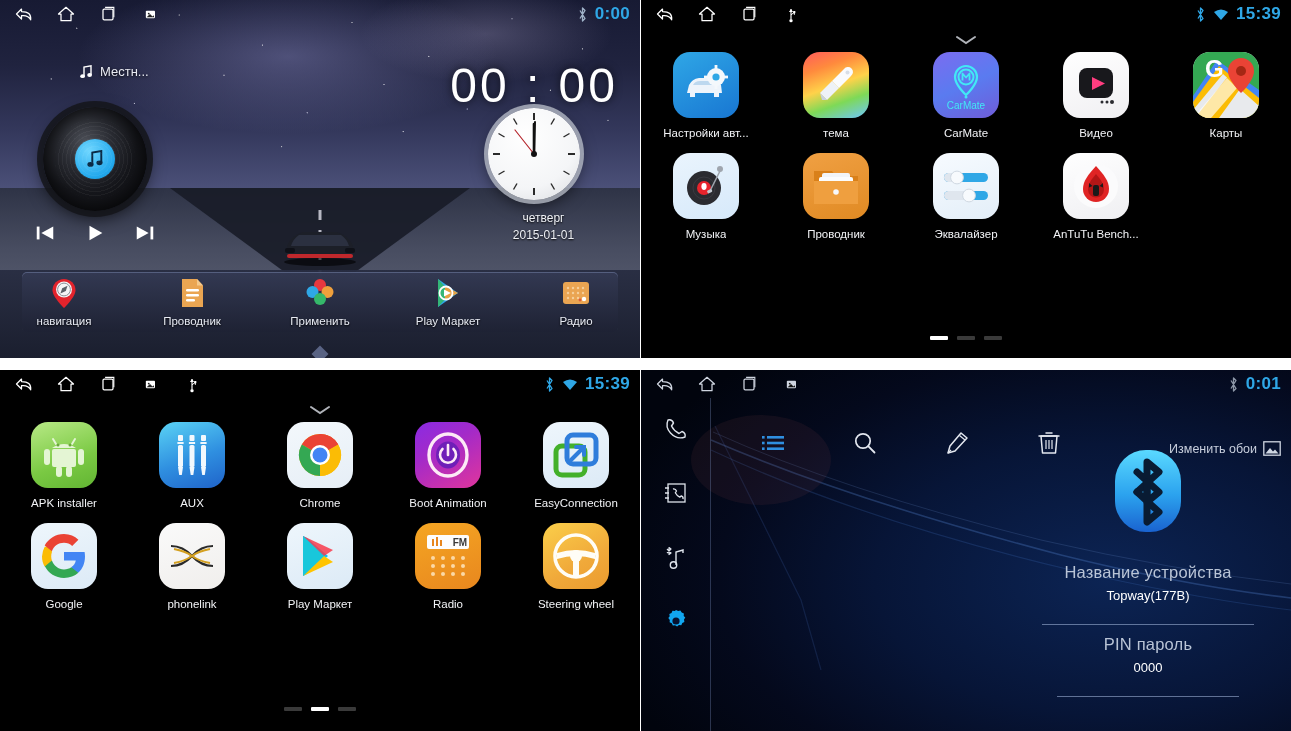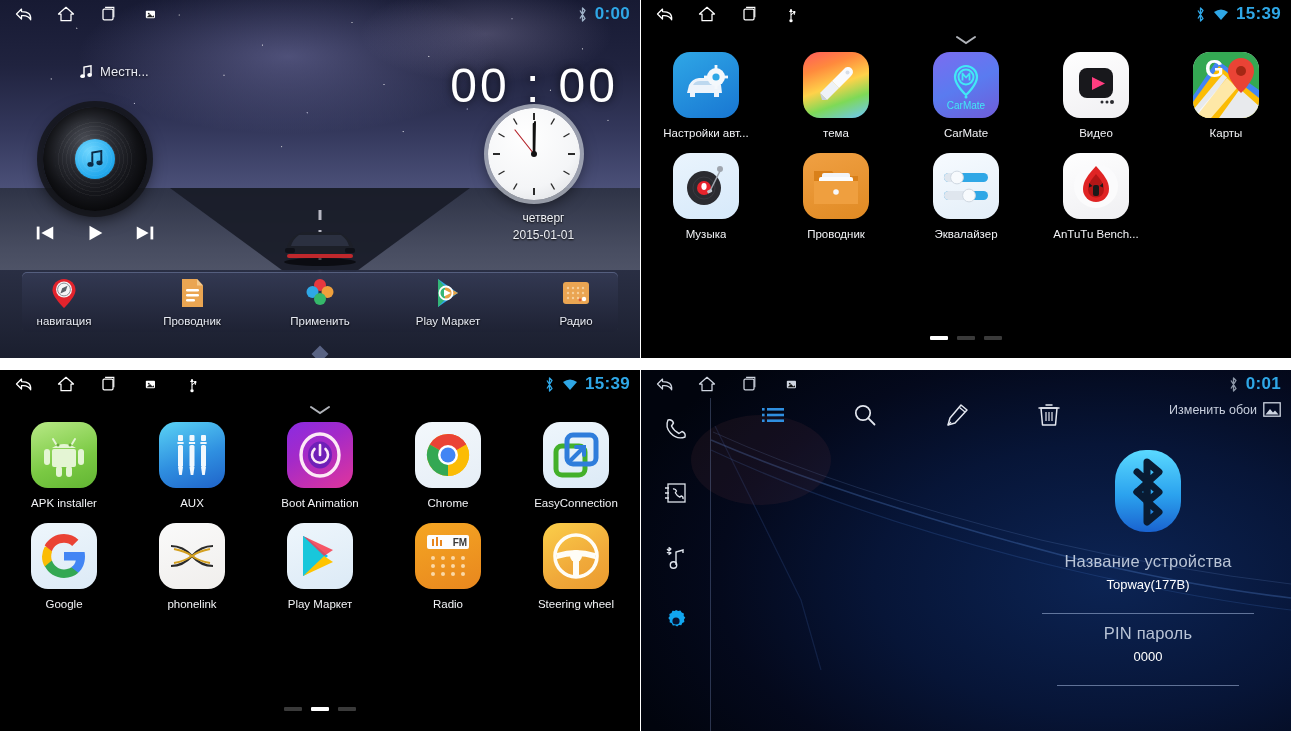--- a/index.html
+++ b/index.html
@@ -196,35 +196,35 @@
   #p4 { background: radial-gradient(ellipse 520px 300px at 72% 58%, #0c2454 0%, #071537 45%, #04091c 75%, #01040d 100%); }
   .bt-wave { position: absolute; inset: 0; }
   .bt-side {
     position: absolute; left: 0; top: 28px; bottom: 0; width: 70px;
     display: flex; flex-direction: column; align-items: center;
     padding-top: 18px; gap: 38px;
     border-right: 1px solid rgba(120,140,190,.35);
   }
   .bt-side-ico { width: 26px; height: 26px; cursor: pointer; }
   .bt-toolbar {
-    position: absolute; left: 86px; right: 10px; top: 32px; height: 36px;
-    display: flex; align-items: flex-start;
+    position: absolute; left: 86px; right: 10px; top: 50px; height: 36px;
+    display: flex; align-items: flex-end;
   }
   .bt-tool { width: 26px; height: 26px; cursor: pointer; }
   .bt-tool-slot { width: 92px; display: flex; justify-content: center; }
   .wallpaper-btn {
     margin-left: auto; display: flex; align-items: center; gap: 6px;
     color: #c8cfdd; font-size: 12.5px; cursor: pointer;
   }
   .bt-card {
     position: absolute; right: 18px; top: 78px; width: 250px;
     display: flex; flex-direction: column; align-items: center;
   }
   .bt-logo { width: 74px; height: 86px; margin-bottom: 18px; }
-  .bt-field { width: 182px; text-align: center; margin-top: 0; }
+  .bt-field { width: 182px; text-align: center; margin-top: 11px; }
   .bt-flabel { color: #b9c4d6; font-size: 16.5px; letter-spacing: .2px; }
   .bt-fvalue {
     color: #ffffff; font-size: 13px; padding: 6px 0 21px;
     border-bottom: 1px solid rgba(170,190,225,.55);
   }
   .bt-field.wide { width: 212px; }
 </style>
 </head>
 <body>
 
@@ -674,44 +674,44 @@
                 <rect x="30.4" y="11" width="6.2" height="2"></rect>
                 <rect x="31" y="14" width="5" height="22" rx="1.5"></rect>
                 <path d="M31 36 L36 36 L34.8 44 L32.2 44 Z"></path>
             </g>
           </svg>
         </div>
         <span class="applbl">AUX</span>
       </div>
 
       <div class="app">
-        <div class="appico" style="background:linear-gradient(150deg,#8a2be2 0%,#a42ac8 40%,#e0359c 100%);">
-          <svg width="52" height="52" viewBox="0 0 52 52">
-            <ellipse cx="26" cy="26" rx="19" ry="21" fill="none" stroke="#fde9f6" stroke-width="3.4"></ellipse>
-            <ellipse cx="26" cy="26" rx="12" ry="13.5" fill="#6f1fb8"></ellipse>
-            <path d="M26 16 L26 26" stroke="#fde9f6" stroke-width="2.6" stroke-linecap="round"></path>
-            <path d="M20.5 20 a8 8 0 1 0 11 0" fill="none" stroke="#fde9f6" stroke-width="2.6" stroke-linecap="round"></path>
-          </svg>
-        </div>
-        <span class="applbl">Boot Animation</span>
-      </div>
-
-      <div class="app">
         <div class="appico" style="background:linear-gradient(160deg,#f3f8fc,#e6eef6);">
           <svg width="50" height="50" viewBox="0 0 50 50">
             <circle cx="25" cy="25" r="21" fill="#fbbc05"></circle>
             <path d="M25 4 A21 21 0 0 1 43.2 14.5 L25 25 Z" fill="#ea4335"></path>
             <path d="M6.8 14.5 A21 21 0 0 1 43.2 14.5 L25 25 Z" fill="#ea4335"></path>
             <path d="M6.8 14.5 A21 21 0 0 0 25 46 L25 25 Z" fill="#34a853"></path>
             <path d="M43.2 14.5 A21 21 0 0 1 25 46 L25 25 Z" fill="#fbbc05"></path>
             <circle cx="25" cy="25" r="10" fill="#fff"></circle>
             <circle cx="25" cy="25" r="7.5" fill="#4285f4"></circle>
           </svg>
         </div>
         <span class="applbl">Chrome</span>
+      </div>
+
+      <div class="app">
+        <div class="appico" style="background:linear-gradient(150deg,#8a2be2 0%,#a42ac8 40%,#e0359c 100%);">
+          <svg width="52" height="52" viewBox="0 0 52 52">
+            <ellipse cx="26" cy="26" rx="19" ry="21" fill="none" stroke="#fde9f6" stroke-width="3.4"></ellipse>
+            <ellipse cx="26" cy="26" rx="12" ry="13.5" fill="#6f1fb8"></ellipse>
+            <path d="M26 16 L26 26" stroke="#fde9f6" stroke-width="2.6" stroke-linecap="round"></path>
+            <path d="M20.5 20 a8 8 0 1 0 11 0" fill="none" stroke="#fde9f6" stroke-width="2.6" stroke-linecap="round"></path>
+          </svg>
+        </div>
+        <span class="applbl">Boot Animation</span>
       </div>
 
       <div class="app">
         <div class="appico" style="background:linear-gradient(160deg,#eef6fc,#dceaf6);">
           <svg width="46" height="46" viewBox="0 0 46 46">
             <rect x="3" y="14" width="29" height="29" rx="6" fill="none" stroke="#43b02a" stroke-width="5"></rect>
             <rect x="14" y="3" width="29" height="29" rx="6" fill="none" stroke="#2f7ddb" stroke-width="5"></rect>
             <path d="M18 28 L30 16" stroke="#2f7ddb" stroke-width="4" stroke-linecap="round"></path>
             <path d="M23 15 L31 15 L31 23" fill="none" stroke="#2f7ddb" stroke-width="4" stroke-linecap="round"></path>
           </svg>

